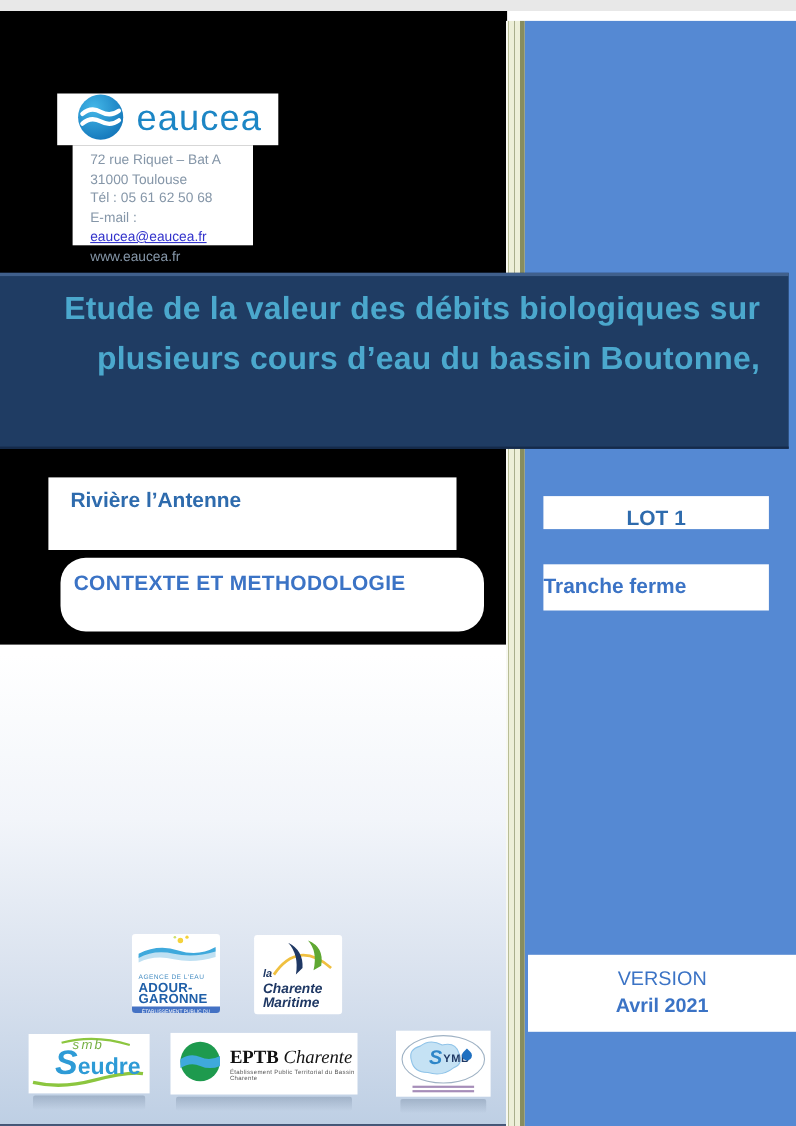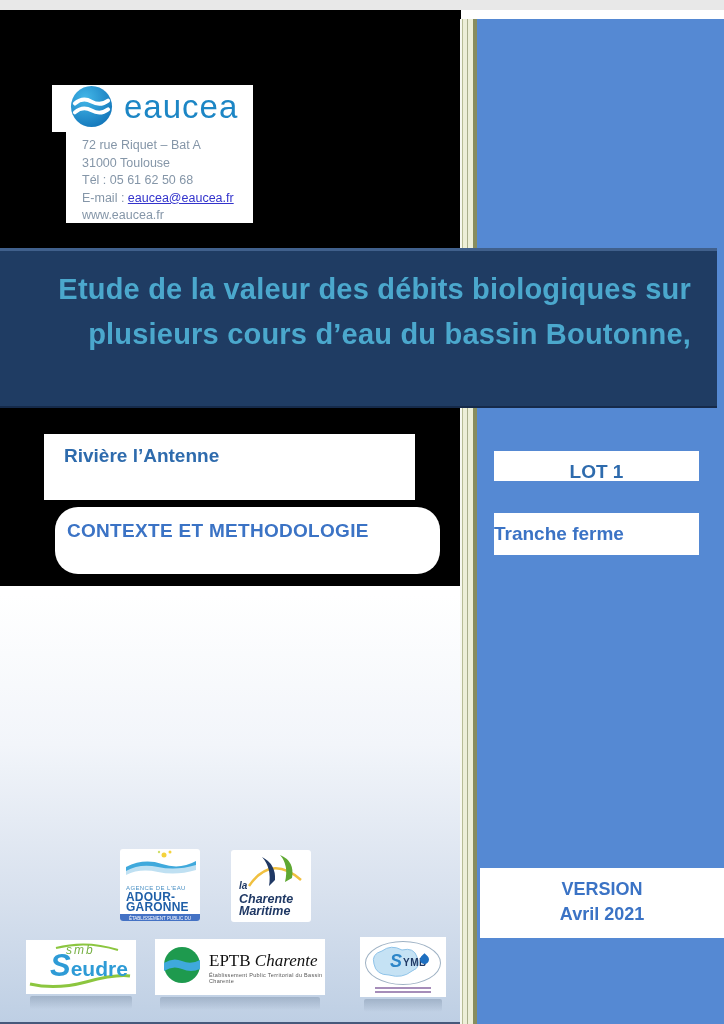--- a/index.html
+++ b/index.html
@@ -17,42 +17,42 @@
       #f7f8f0 0 2px, #b8bd96 2px 3px, #edefd8 3px 7px,
       #a9ae8c 7px 8px, #edefd8 8px 13px, #878d5f 13px 17px); }
   .bottom-gradient { position:absolute; left:0; top:585px; width:460px; height:427px; z-index:1;
     background:linear-gradient(180deg, #ffffff 0%, #f2f5fa 35%, #d8e1ee 70%, #becfe4 100%); }
   .navy-bar { position:absolute; left:0; top:1012px; width:460px; height:12px; background:#16243e; border-top:2px solid #46597b; z-index:3; }
 
   
   .eaucea-card { position:absolute; left:52px; top:75px; z-index:6; }
   .eaucea-logo-box { width:201px; height:47px; background:#fff; display:flex; align-items:center; padding-left:18px; }
   .eaucea-word { margin-left:11px; font-size:33px; color:#1c86c5; letter-spacing:1px; line-height:1; padding-bottom:4px; }
-  .eaucea-addr-box { margin-left:14px; width:187px; height:91px; background:#fff; padding:5px 0 0 16px;
+  .eaucea-addr-box { margin-left:14px; width:164px; height:91px; background:#fff; padding:5px 0 0 16px;
     font-size:12.5px; line-height:17.5px; color:#8596a8; }
   .eaucea-addr-box a { color:#3333cc; text-decoration:underline; }
 
   
   .title-banner { position:absolute; left:0; top:238px; width:717px; height:160px; z-index:5;
     background:#1f3c63; border-top:3px solid #40608c; border-bottom:2px solid #152a4a;
-    padding:16px 26px 0 0; text-align:right; }
+    padding:8px 26px 0 0; text-align:right; }
   .title-line { font-size:29px; font-weight:bold; color:#4ba8cd; line-height:45px; letter-spacing:0.2px; }
 
   
   .wbox { position:absolute; background:#fff; z-index:6; }
   .territory-box { left:44px;  top:424px; width:371px; height:66px; padding:9px 0 0 20px;
     font-size:19px; font-weight:bold; color:#2e6bad; line-height:26px; }
   .context-box   { left:55px;  top:497px; width:385px; height:67px; padding:13px 0 0 12px;
     font-size:19px; font-weight:bold; color:#3b73c5; letter-spacing:0.3px;border-radius:23px; }
   .lot-box       { left:494px; top:441px; width:205px; height:30px; text-align:center;
     font-size:19px; font-weight:bold; color:#2e6bad; line-height:42px; }
   .tranche-box   { left:494px; top:503px; width:205px; height:42px; 
     font-size:19px; font-weight:bold; color:#3b73c5; line-height:42px; }
   .version-box   { left:480px; top:858px; width:244px; height:70px; text-align:center; padding-top:9px; }
-  .version-box .v1 { font-size:18px; font-weight:bold; color:#3b73c5; line-height:24px; }
+  .version-box .v1 { font-size:18px; font-weight:normal; color:#3b73c5; line-height:24px; }
   .version-box .v2 { font-size:18px; font-weight:bold; color:#3b73c5; line-height:26px; }
 
   
   .plogo { position:absolute; background:#fff; z-index:6; }
   .ag-logo { left:120px; top:839px; width:80px; height:72px; border-radius:3px; overflow:hidden; }
   .ag-top  { font-size:6px; color:#4a90c4; padding-left:6px; letter-spacing:0.4px; line-height:7px; }
   .ag-name { font-size:12px; font-weight:bold; color:#1f5fa8; padding-left:6px; line-height:10px; letter-spacing:0.2px; }
   .ag-strip { background:#4472c4; color:#fff; font-size:4.5px; text-align:center; line-height:5.5px; padding:2px 1px; margin-top:2px; }
 
   .cm-logo { left:231px; top:840px; width:80px; height:72px; border-radius:3px; overflow:hidden; }
@@ -62,21 +62,21 @@
 
   .seudre-logo { left:26px; top:930px; width:110px; height:54px; overflow:hidden; }
   .seudre-smb { position:absolute; left:40px; top:3px; font-style:italic; font-size:12px; color:#76b043; letter-spacing:2px; }
   .seudre-name { position:absolute; left:24px; top:8px; color:#2e9bd6; font-weight:bold;text-align:center; }
   .seudre-name .big-s { font-size:31px; font-style:italic; }
   .seudre-name .rest  { font-size:21px; }
 
   .eptb-logo { left:155px; top:929px; width:170px; height:56px; display:flex; align-items:center; padding-left:8px; }
   .eptb-text { margin-left:8px; }
   .eptb-line1 { font-family:"Liberation Serif", serif; font-size:17px; color:#111; line-height:19px; }
-  .eptb-acronym { font-weight:normal; }
+  .eptb-acronym { font-weight:bold; }
   .eptb-name { font-style:italic; }
   .eptb-sub { font-size:5.5px; color:#555; margin-top:2px; letter-spacing:0.3px; }
 
   .symbo-logo { left:360px; top:927px; width:86px; height:60px; }
   .symbo-oval { position:absolute; left:5px; top:4px; width:76px; height:44px; border:1px solid #9fb2c4; border-radius:50%; overflow:hidden; background:#fff; }
   .symbo-s   { position:absolute; left:24px; top:9px; font-size:18px; font-weight:bold; font-style:italic; color:#2e86c8; }
   .symbo-ymb { position:absolute; left:37px; top:15px; font-size:10px; font-weight:bold; color:#1f3864; letter-spacing:0.5px; }
   .symbo-drop { position:absolute; right:11px; top:13px; width:9px; height:9px; background:#1e6fc0; border-radius:0 50% 50% 50%; transform:rotate(45deg); }
   .symbo-line { position:absolute; left:15px; width:56px; height:2px; background:#9070a8; opacity:0.8; }
   .symbo-line.l1 { bottom:8px; } .symbo-line.l2 { bottom:4px; }

